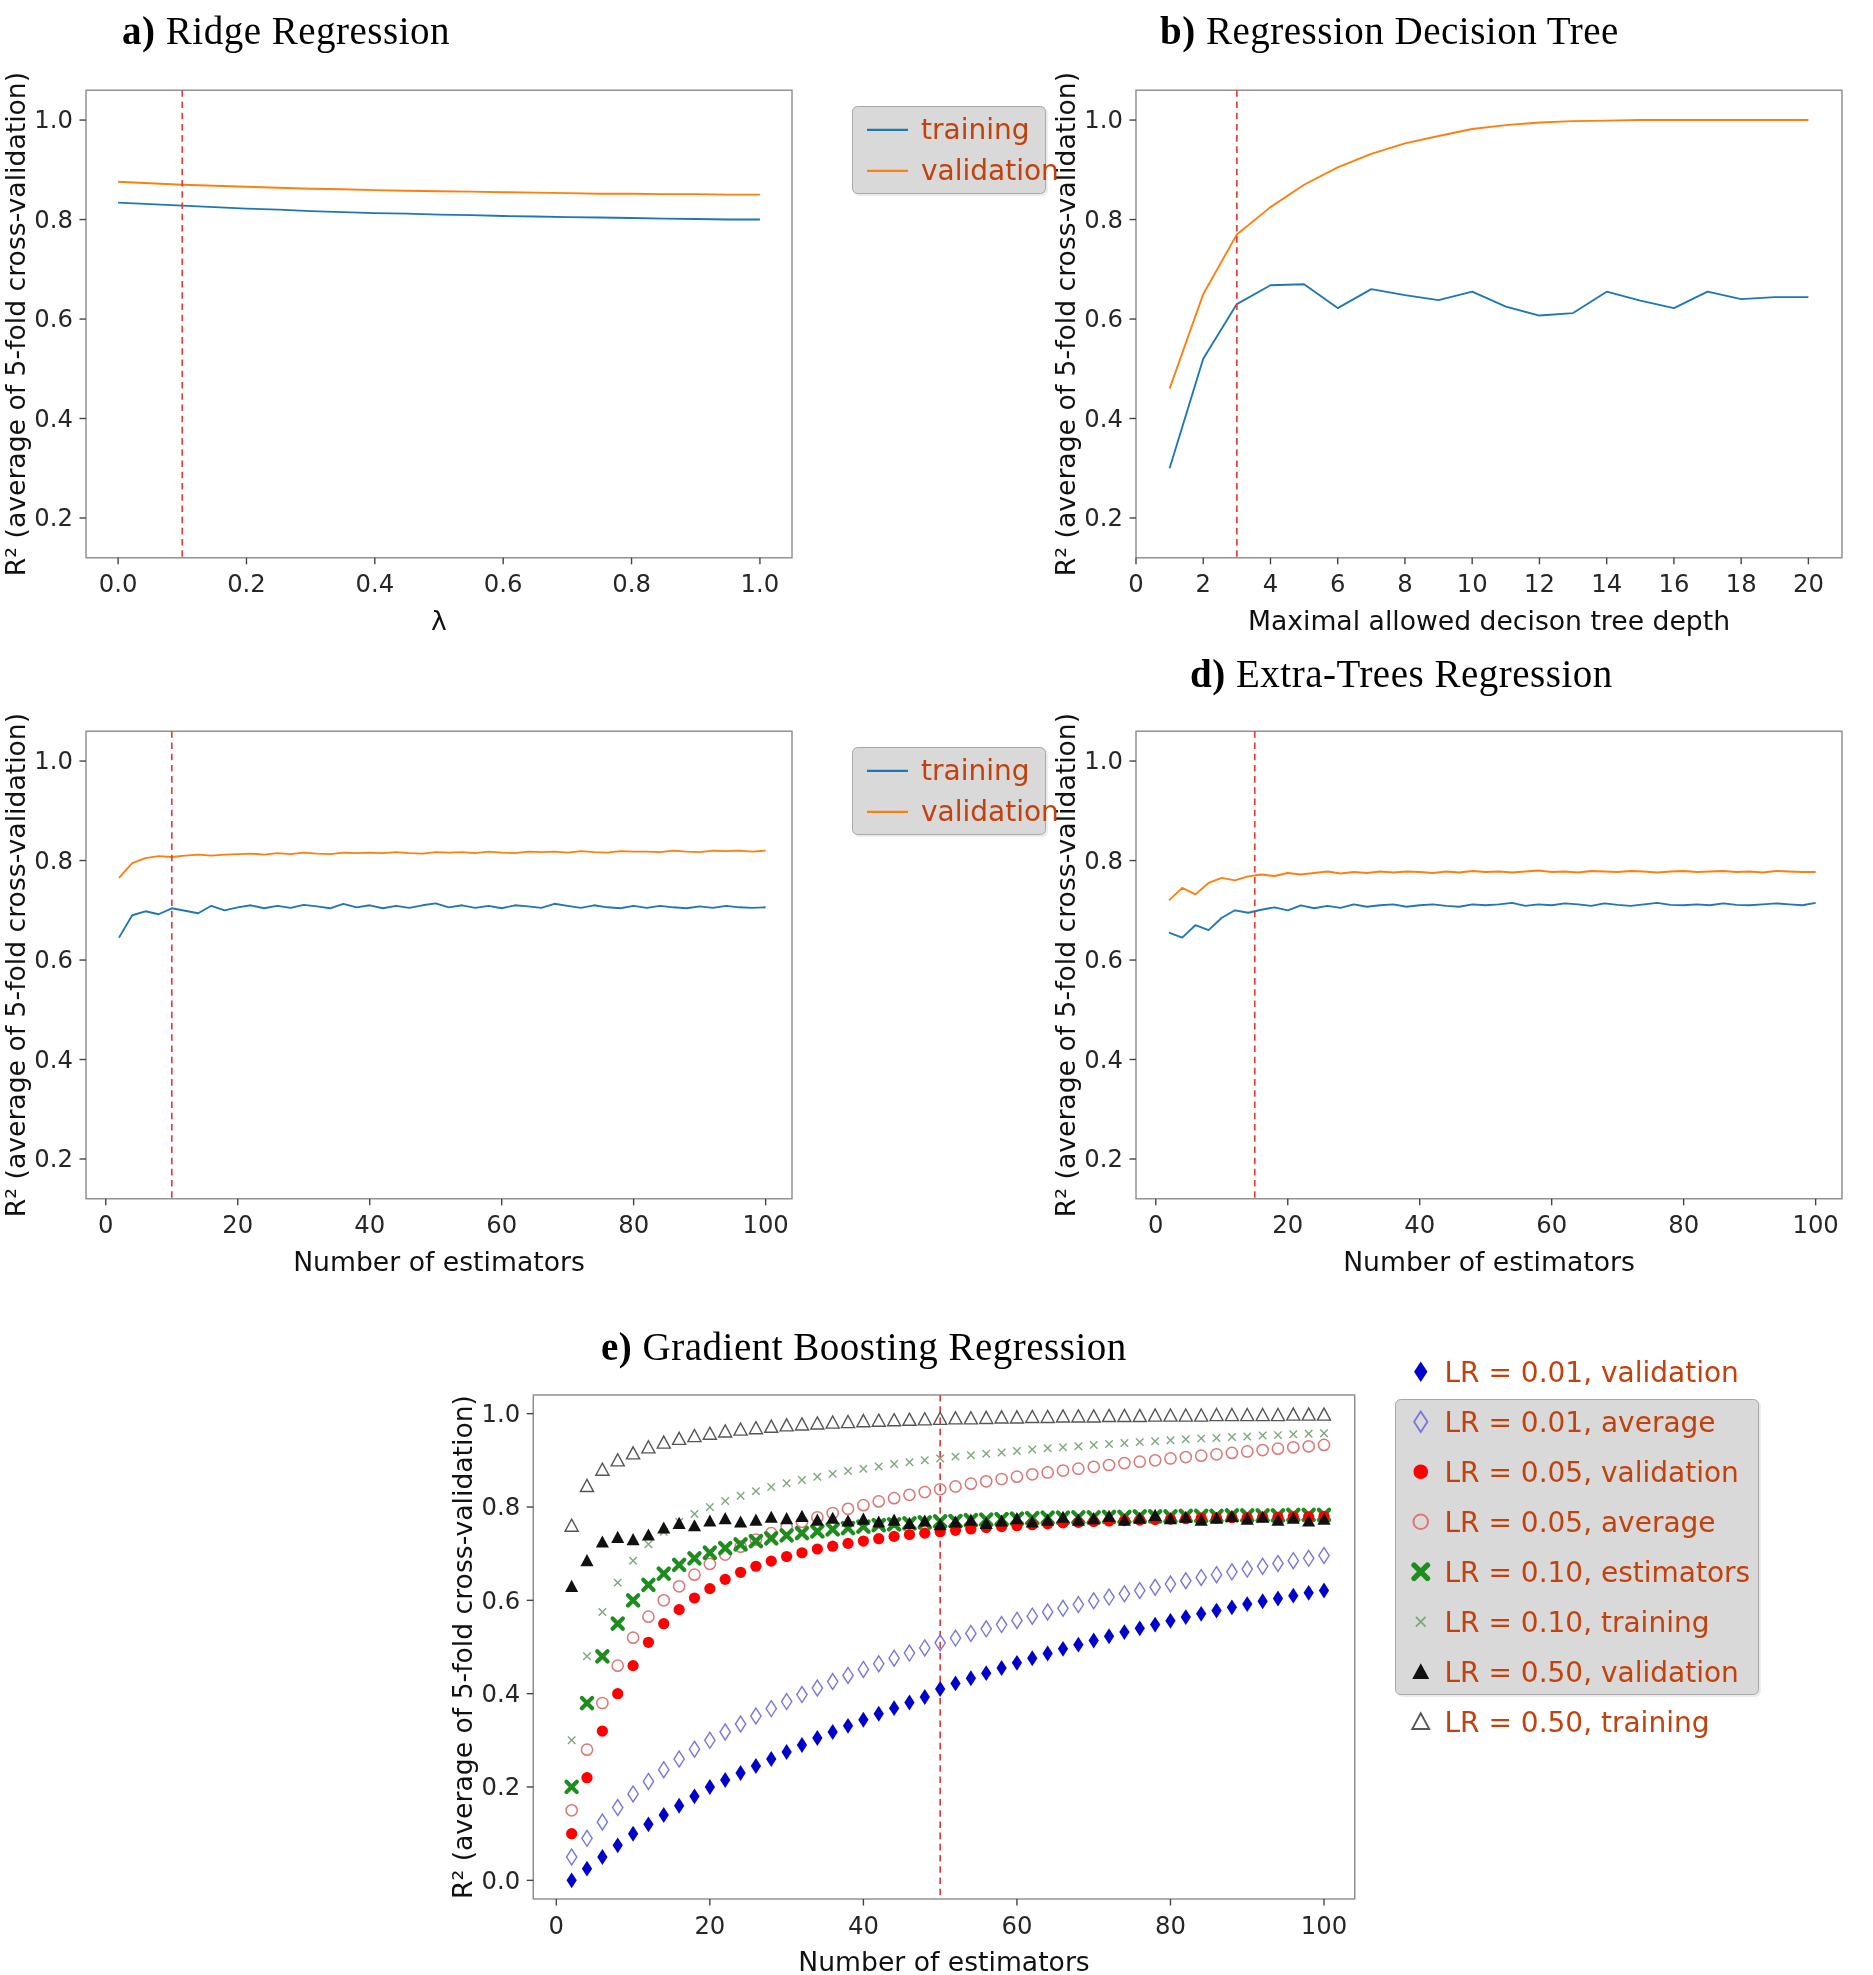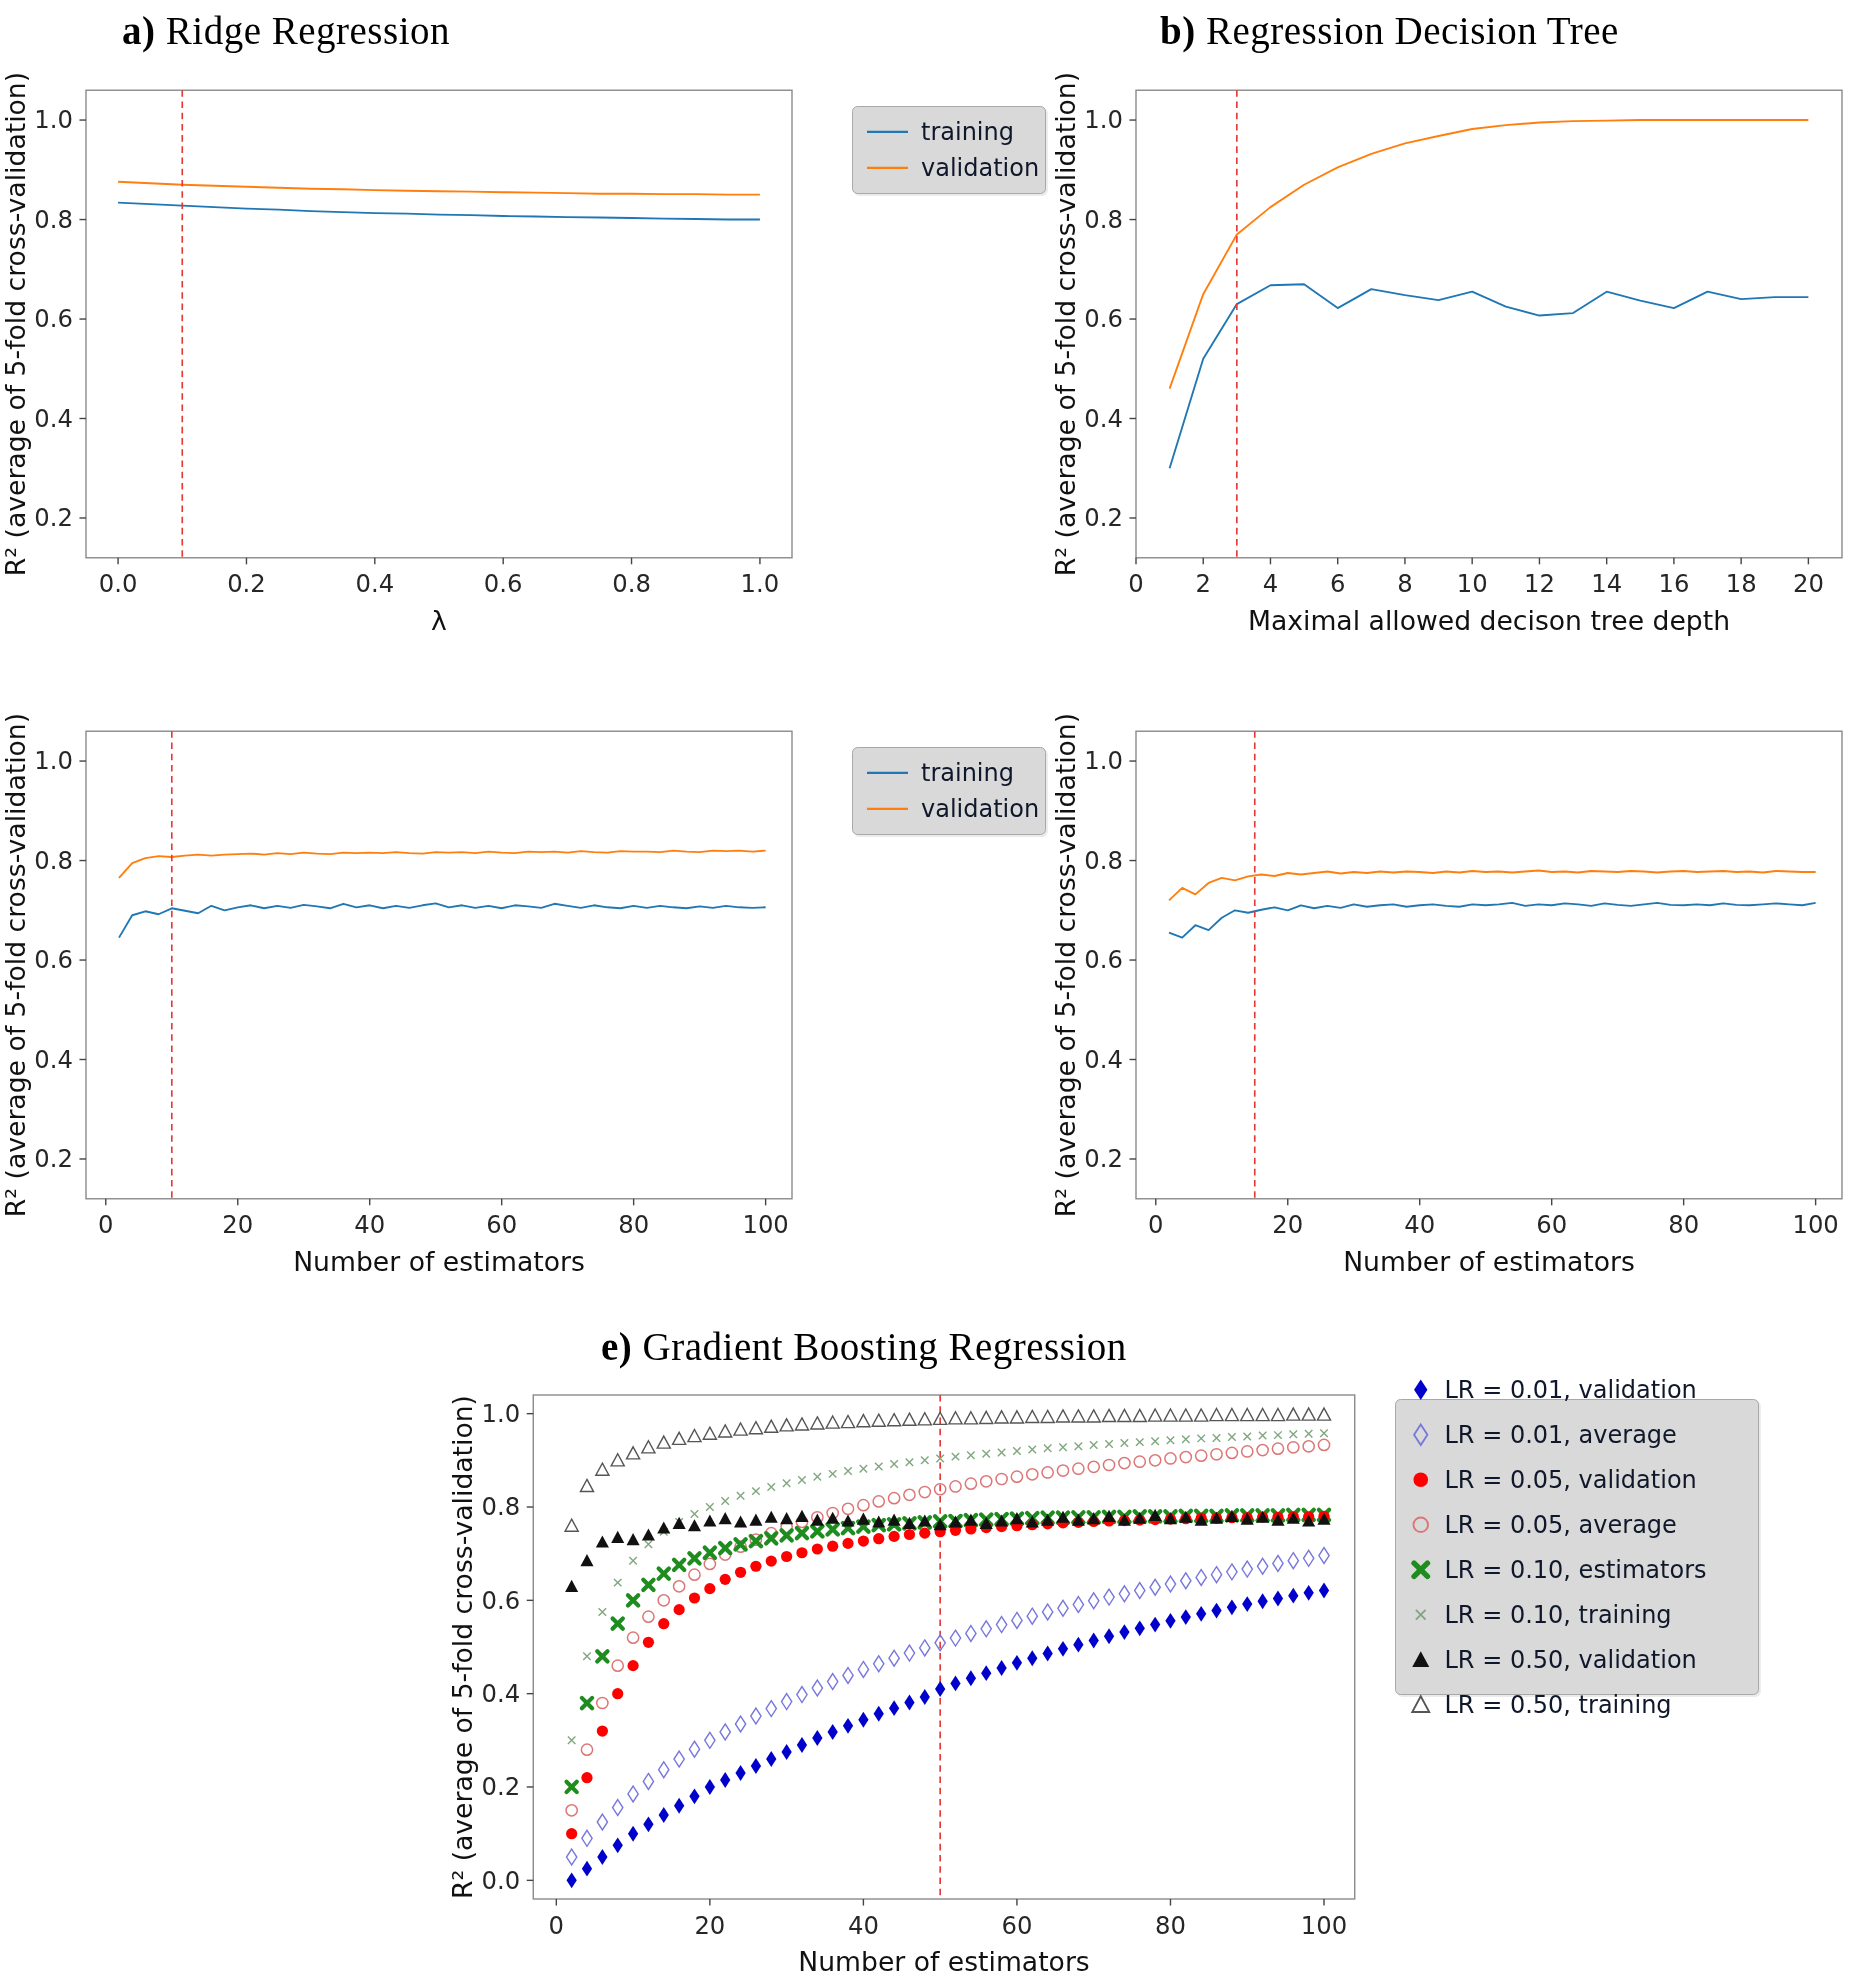--- a/index.html
+++ b/index.html
@@ -7,34 +7,37 @@
   .canvas{position:absolute;left:0;top:0;width:1874px;height:1975px;background:#ffffff;}
   .title{position:absolute;font-family:"Liberation Serif",serif;font-size:39px;color:#000;white-space:nowrap;letter-spacing:0.5px;}
   .tprefix{font-weight:bold;margin-right:10.3px;}
   svg.panel{position:absolute;overflow:visible;}
   .tick{font:52px "DejaVu Sans",sans-serif;fill:#262626;}
   .alabel{font:57px "DejaVu Sans",sans-serif;fill:#111;}
   .legend{position:absolute;background:#d9d9d9;border:1.4px solid #a8a8a8;border-radius:5.6px;box-sizing:border-box;
           display:flex;flex-direction:column;justify-content:center;padding:9.4px 14px;gap:8.4px;
           box-shadow:1.9px 1.9px 0 rgba(0,0,0,0.08);}
   .lrow{display:flex;align-items:center;gap:13px;}
-  .lrow span{font-size:24px;color:#0f172a;white-space:nowrap;}
+  .lrow span{font-size:28px;color:#c2410c;white-space:nowrap;}
   .lsample{width:41px;height:5.6px;flex:0 0 auto;overflow:visible;}
   .lmark{width:21.5px;height:21.5px;flex:0 0 auto;overflow:visible;}
 </style>
 </head>
 <body>
 
 <div class="canvas">
 
   <div class="title" style="left:98px;top:8.4px;margin-left:24px;">
     <span class="tprefix">a)</span><span>Ridge Regression</span>
   </div>
   <div class="title" style="left:1160px;top:8.4px;">
     <span class="tprefix">b)</span><span>Regression Decision Tree</span>
+  </div>
+  <div class="title" style="left:1190px;top:651px;">
+    <span class="tprefix">d)</span><span>Extra-Trees Regression</span>
   </div>
   <div class="title" style="left:601px;top:1324px;text-align:center;">
     <span class="tprefix">e)</span><span>Gradient Boosting Regression</span>
   </div>
 
   <svg class="panel" width="706" height="468" style="left:86px;top:90px;" viewBox="0 0 1510 1000">
       <rect x="0" y="0" width="1510" height="1000" fill="#ffffff" stroke="#8a8a8a" stroke-width="3"></rect>
       <polyline fill="none" stroke="#1f77b4" stroke-width="4" stroke-linejoin="round" points="68.6,240.4 137.3,243.6 205.9,246.8 274.5,250.0 343.2,253.2 411.8,255.3 480.5,258.5 549.1,260.6 617.7,262.8 686.4,263.8 755.0,266.0 823.6,267.0 892.3,269.1 960.9,270.2 1029.5,271.3 1098.2,272.3 1166.8,273.4 1235.5,274.5 1304.1,275.5 1372.7,276.6 1441.4,276.6"></polyline>
       <polyline fill="none" stroke="#ff7f0e" stroke-width="4" stroke-linejoin="round" points="68.6,195.7 137.3,198.9 205.9,202.1 274.5,204.3 343.2,206.4 411.8,208.5 480.5,210.6 549.1,211.7 617.7,213.8 686.4,214.9 755.0,216.0 823.6,217.0 892.3,218.1 960.9,219.1 1029.5,220.2 1098.2,221.3 1166.8,221.3 1235.5,222.3 1304.1,222.3 1372.7,223.4 1441.4,223.4"></polyline>
       <line x1="205.9" y1="0" x2="205.9" y2="1000" stroke="#e53935" stroke-width="3.5" stroke-dasharray="14 10"></line>

